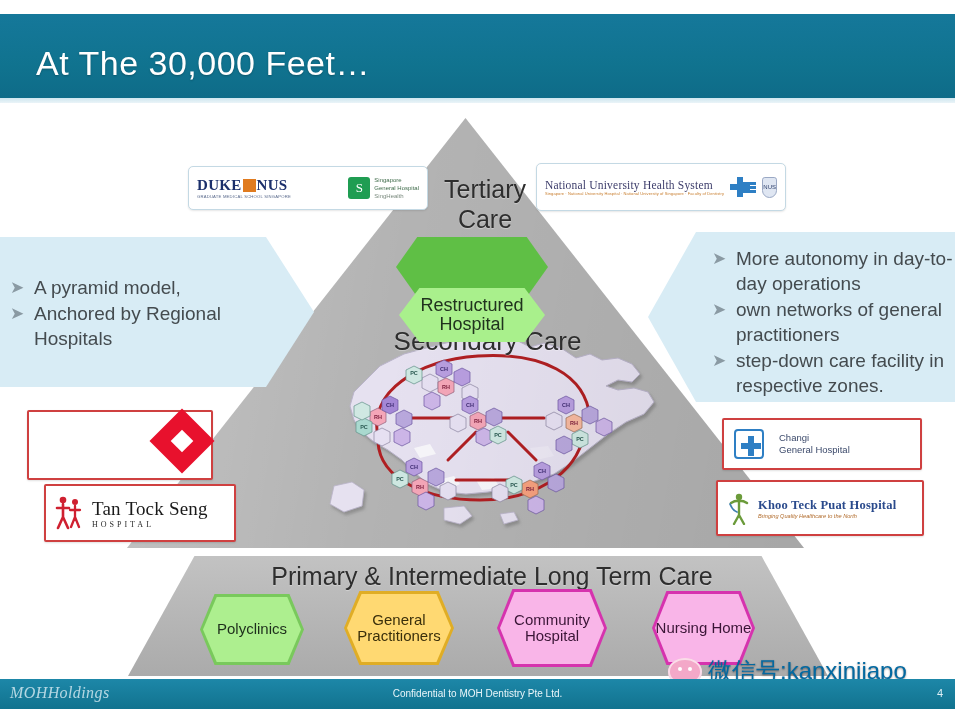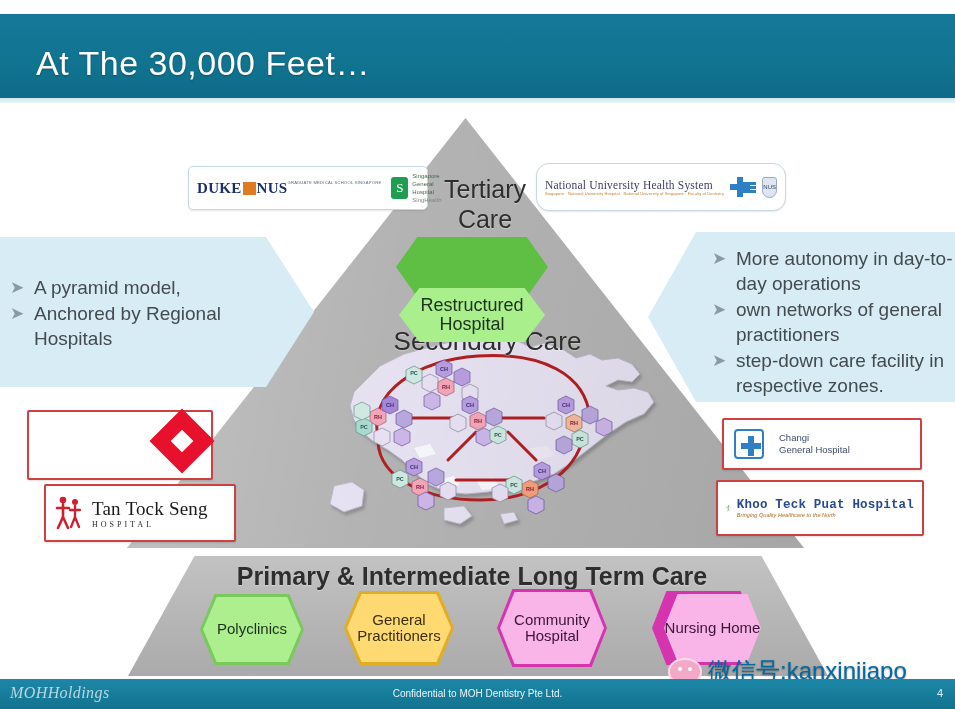--- a/index.html
+++ b/index.html
@@ -55,21 +55,21 @@
   }
 
   .tier-label{
     position:absolute;color:#2e2e2e;text-align:center;
     font-family:"Liberation Sans", sans-serif;
     text-shadow:0 1px 1px rgba(255,255,255,.35);
     white-space:pre-line;
   }
   .tier-tertiary{left:405px;top:174px;width:160px;font-size:25px;line-height:30px;}
   .tier-secondary{left:365px;top:326px;width:245px;font-size:26px;}
-  .tier-primary{left:192px;top:562px;width:560px;font-size:25px;font-weight:bold;}
+  .tier-primary{left:212px;top:562px;width:560px;font-size:25px;}
 
   
   .hex{
     position:absolute;
     clip-path:polygon(14% 0%, 86% 0%, 100% 50%, 86% 100%, 14% 100%, 0% 50%);
     display:flex;align-items:center;justify-content:center;text-align:center;
     font-family:"Liberation Sans", sans-serif;
     color:#20331e;line-height:1.08;
   }
   .hex-outline{
@@ -84,21 +84,21 @@
 
   .hex-poly{left:203px;top:597px;width:98px;height:65px;background:#adef8f;font-size:15px;color:#1d2e1b;}
   .hex-poly-ring{left:200px;top:594px;width:104px;height:71px;background:#79c95c;}
 
   .hex-gp{left:347px;top:594px;width:104px;height:68px;background:#ffd972;font-size:15px;color:#3a2f0b;}
   .hex-gp-ring{left:344px;top:591px;width:110px;height:74px;background:#e0ad25;}
 
   .hex-ch{left:500px;top:592px;width:104px;height:72px;background:#f9b5e8;font-size:15px;color:#3a1536;}
   .hex-ch-ring{left:497px;top:589px;width:110px;height:78px;background:#d633ae;}
 
-  .hex-nh{left:655px;top:594px;width:97px;height:68px;background:#f9b5e8;font-size:15px;color:#3a1536;margin-left:9px;}
+  .hex-nh{left:655px;top:594px;width:97px;height:68px;background:#f9b5e8;font-size:15px;color:#3a1536;}
   .hex-nh-ring{left:652px;top:591px;width:103px;height:74px;background:#d633ae;}
 
   
   .callout{
     position:absolute;background:#d8ecf5;
     color:#444b4f;font-size:19px;line-height:25px;
     font-family:"Liberation Sans", sans-serif;
   }
   .callout-left{
     left:-6px;top:237px;width:320px;height:150px;
@@ -121,21 +121,21 @@
 
   
   .logobox{
     position:absolute;background:#ffffff;
     display:flex;align-items:center;
   }
   .box-blue{border:1px solid #c4d9e4;border-radius:5px;box-shadow:0 1px 2px rgba(0,0,0,.10);}
   .box-red{border:2px solid #cf4040;border-radius:2px;box-shadow:0 1px 2px rgba(0,0,0,.12);}
 
   .lb-dukenus{left:188px;top:166px;width:222px;height:42px;padding:0 8px;gap:10px;}
-  .lb-nuhs{left:536px;top:163px;width:232px;height:46px;padding:0 8px;gap:6px;border-radius:13px;}
+  .lb-nuhs{left:536px;top:163px;width:232px;height:46px;padding:0 8px;gap:6px;}
   .lb-jurong{left:27px;top:410px;width:182px;height:66px;}
   .lb-ttsh{left:44px;top:484px;width:172px;height:54px;padding:0 8px;gap:8px;}
   .lb-changi{left:722px;top:418px;width:176px;height:48px;padding:0 10px;gap:15px;}
   .lb-ktph{left:716px;top:480px;width:188px;height:52px;padding:0 8px;gap:6px;}
 
   .duke-txt{font-family:"Liberation Serif", serif;font-weight:bold;font-size:15px;color:#1b2f6b;letter-spacing:.3px;}
   .duke-sub{font-size:4.2px;color:#5a6a8c;letter-spacing:.2px;white-space:nowrap;}
   .nus-mark{display:inline-block;width:13px;height:13px;background:#e07b1f;vertical-align:middle;margin:0 1px;}
   .sgh-sq{width:22px;height:22px;background:#1f9d52;border-radius:3px;display:flex;align-items:center;justify-content:center;color:#fff;font-size:13px;font-family:"Liberation Serif",serif;}
   .sgh-txt{font-size:6px;color:#3f6b4a;line-height:8px;}
@@ -148,21 +148,21 @@
   .nus-shield{width:17px;height:19px;background:#dfe6f2;border:1px solid #9aa8c4;border-radius:3px 3px 8px 8px;display:flex;align-items:center;justify-content:center;font-size:6px;color:#2d3f6b;}
   .jh-txt{font-size:9px;color:#e0567a;}
   .jh-b{color:#d6194a;font-weight:bold;}
   .jh-alex{font-size:14px;color:#e98aa0;letter-spacing:.3px;}
   .jh-diamond{position:absolute;right:6px;top:6px;width:46px;height:46px;background:#e8112d;transform:rotate(45deg);}
   .jh-diamond:after{content:"";position:absolute;left:15px;top:15px;width:16px;height:16px;background:#fff;}
   .tts-txt{font-family:"Liberation Serif", serif;font-size:19px;color:#1a1a1a;letter-spacing:.2px;}
   .tts-sub{font-family:"Liberation Serif", serif;font-size:8px;color:#2a2a2a;letter-spacing:3px;}
   .chg-box{width:26px;height:26px;border:2px solid #2e7fc4;border-radius:4px;display:flex;align-items:center;justify-content:center;}
   .chg-txt{font-size:9.5px;color:#3c4a6b;line-height:12px;}
-  .ktph-txt{font-family:Liberation Mono, monospace;font-size:12.5px;color:#2a4a8c;font-weight:bold;letter-spacing:.2px;white-space:nowrap;}
+  .ktph-txt{font-family:Liberation Serif, serif;font-size:12.5px;color:#2a4a8c;font-weight:bold;letter-spacing:.2px;white-space:nowrap;}
   .ktph-sub{font-size:5.6px;color:#b06a2a;font-style:italic;white-space:nowrap;}
 
   
   .map-wrap{position:absolute;left:318px;top:330px;width:366px;height:206px;}
 
   
   .footer{
     position:absolute;left:0;top:679px;width:955px;height:30px;
     background:linear-gradient(180deg,#1d87a8 0%,#11738f 100%);
     text-decoration:underline;
@@ -339,21 +339,21 @@
 
   <div class="callout callout-right">
     <ul class="bullets cr-inner">
       <li><span class="arrow">➤</span><span>More autonomy in day-to-day operations</span></li>
       <li><span class="arrow">➤</span><span>own networks of general practitioners</span></li>
       <li><span class="arrow">➤</span><span>step-down care facility in respective zones.</span></li>
     </ul>
   </div>
 
   <div class="logobox box-blue lb-dukenus">
-    <div style="display:flex;flex-direction:row;justify-content:center;flex:1;">
+    <div style="display:flex;flex-direction:column;justify-content:center;flex:1;">
       <div style="display:flex;align-items:center;">
         <span class="duke-txt">DUKE</span>
         <span class="nus-mark"></span>
         <span class="duke-txt">NUS</span>
       </div>
       <div class="duke-sub">GRADUATE MEDICAL SCHOOL SINGAPORE</div>
     </div>
     <div style="display:flex;align-items:center;gap:4px;">
       <div class="sgh-sq">S</div>
       <div>

